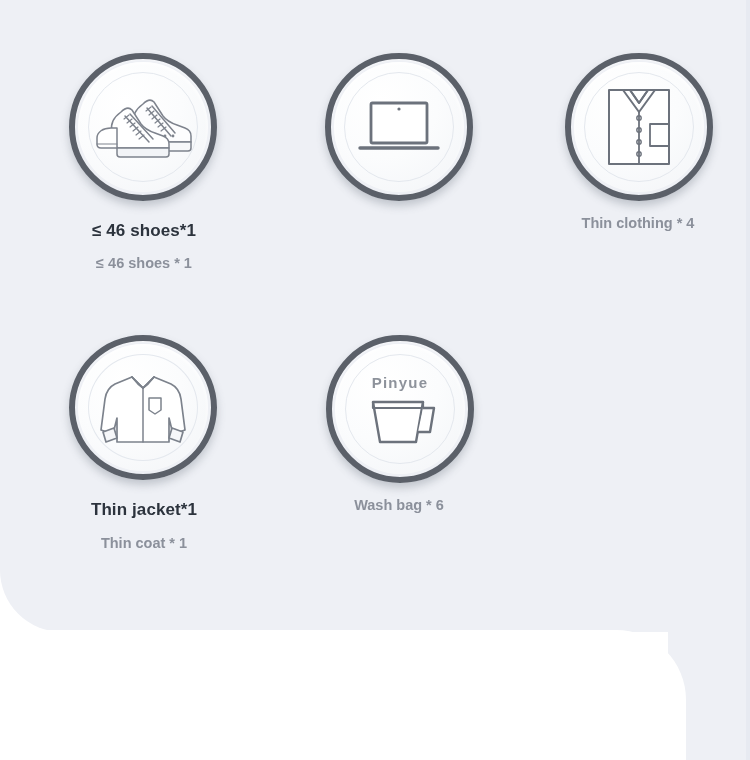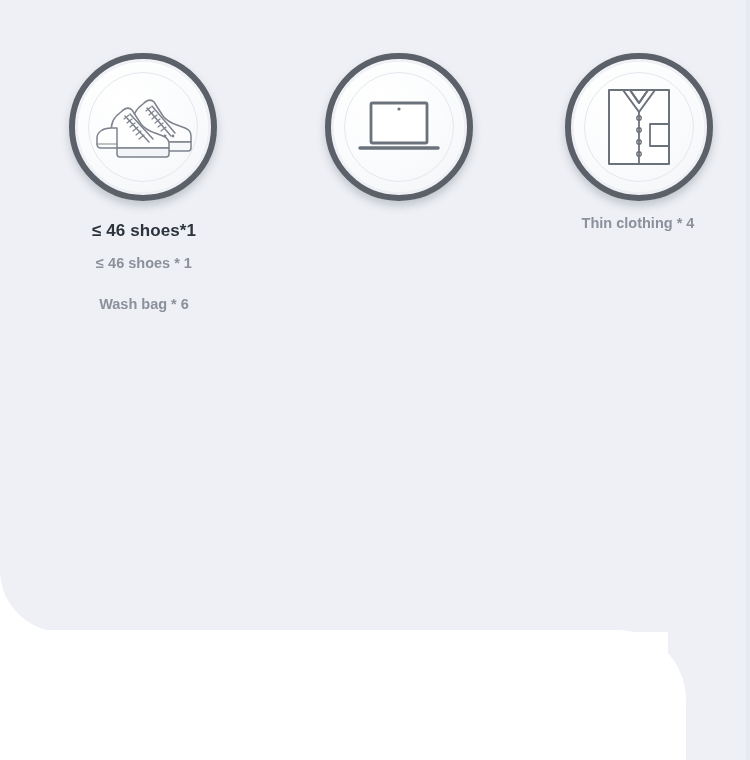--- a/index.html
+++ b/index.html
@@ -230,20 +230,60 @@
             <circle cx="39" cy="58" r="2.2" stroke-width="1.4"></circle>
             <circle cx="39" cy="70" r="2.2" stroke-width="1.4"></circle>
 
             <rect x="50" y="40" width="19" height="22" stroke-width="1.8"></rect>
           </svg>
         </div>
       </div>
       <div class="label-sub">Thin clothing * 4</div>
     </div>
 
+    <div class="cell c3">
+      <div class="medallion">
+        <div class="ring-outer"></div>
+        <div class="disc"></div>
+        <div class="ring-inner"></div>
+        <div class="icon-wrap">
+          <svg width="92" height="80" viewBox="0 0 92 80" fill="none" stroke="#7c828c" stroke-width="1.7" stroke-linejoin="round" stroke-linecap="round">
+
+            <path d="M35 9 L46 20 L57 9 L74 16 C80 19 83 24 84 31 L88 62 L76 66 L72 50 L72 74 L20 74 L20 50 L16 66 L4 62 L8 31 C9 24 12 19 18 16 Z" fill="#ffffff"></path>
+
+            <path d="M35 9 L41 16 L46 20 L51 16 L57 9"></path>
+            <path d="M35 9 L46 20 L57 9"></path>
+
+            <path d="M46 20 L46 74" stroke-width="1.5"></path>
+
+            <path d="M6 64 L17 60 L20 70 L9 74 Z" fill="#f6f7f9"></path>
+            <path d="M86 64 L75 60 L72 70 L83 74 Z" fill="#f6f7f9"></path>
+
+            <path d="M52 30 L64 30 L64 42 L58 46 L52 42 Z" fill="#ffffff" stroke-width="1.5"></path>
+          </svg>
+        </div>
+      </div>
+      <div class="label-title">Thin jacket*1</div>
+      <div class="label-sub">Thin coat * 1</div>
+    </div>
 
 
     <div class="cell c5">
+      <div class="medallion">
+        <div class="ring-outer"></div>
+        <div class="disc"></div>
+        <div class="ring-inner"></div>
+        <div class="icon-wrap">
+          <svg width="96" height="90" viewBox="0 0 96 90" fill="none" stroke="#6c727c" stroke-width="2.4" stroke-linejoin="round">
+            <text id="brand-text" x="48" y="24" text-anchor="middle" font-family="Liberation Sans, sans-serif" font-size="15" font-weight="700" letter-spacing="1.2" fill="#8d929b" stroke="none">Pinyue</text>
+
+            <path d="M21 38 L71 38 L64 78 L28 78 Z" fill="#ffffff"></path>
+            <path d="M21 38 L21 44 L71 44 L71 38" stroke-width="2.2" fill="none"></path>
+
+            <path d="M71 44 L82 44 L78 68 L66 68" fill="#ffffff"></path>
+          </svg>
+        </div>
+      </div>
       <div class="label-sub">Wash bag * 6</div>
     </div>
 
   </div>
 </div>
 
 </body></html>

